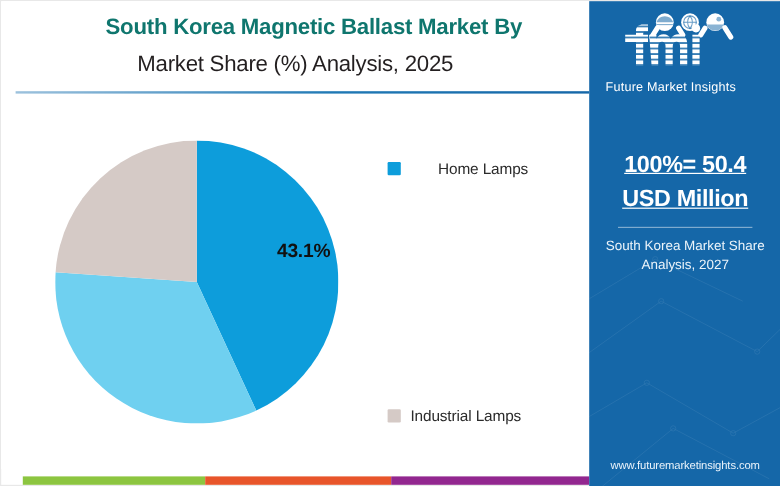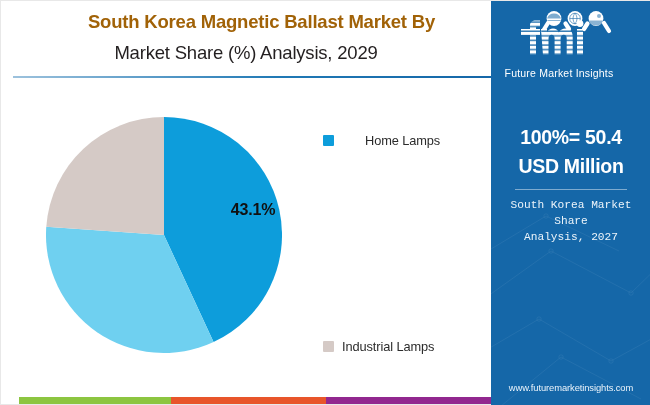--- a/index.html
+++ b/index.html
@@ -19,21 +19,21 @@
 
   
   .chart-area{
     position:absolute;left:0;top:0;width:490px;height:390px;
     background:#ffffff;
   }
   .title-block{
     position:absolute;left:0;top:6px;width:490px;text-align:center;
   }
   .title-line1{
-    font-size:18.5px;font-weight:bold;color:#a16207;
+    font-size:18.5px;font-weight:bold;color:#0f766e;
     letter-spacing:-0.2px;line-height:30px;
     font-family:"Liberation Sans", sans-serif;
     padding-left:31px;
   }
   .title-line2{
     font-size:18.5px;font-weight:normal;color:#231F20;
     letter-spacing:-0.2px;line-height:32px;
     font-family:"Liberation Sans", sans-serif;
   }
   .title-rule{
@@ -88,29 +88,30 @@
   .logo-tag{
     position:absolute;left:0;top:58px;width:136px;text-align:center;
     color:#ffffff;font-size:10.5px;letter-spacing:.2px;
     font-family:"Liberation Sans", sans-serif;
   }
   .panel-stat{
     position:absolute;left:8px;top:122px;width:144px;text-align:center;
     color:#ffffff;font-weight:bold;font-size:19.5px;line-height:29px;
     letter-spacing:-0.3px;
     font-family:"Liberation Sans", sans-serif;
+    text-decoration:underline;
   }
   .panel-divider{
     position:absolute;left:24px;top:188px;width:112px;height:1px;
     background:rgba(255,255,255,.45);
   }
   .panel-sub{
     position:absolute;left:6px;top:196px;width:148px;text-align:center;
     color:#ecf4fa;font-size:11.2px;line-height:16px;
-    font-family:Liberation Mono, monospace;
+    font-family:Liberation Sans, sans-serif;
   }
   .panel-url{
     position:absolute;left:0;top:381px;width:160px;text-align:center;
     color:#eaf3fb;font-size:9.4px;letter-spacing:-0.1px;
     font-family:"Liberation Sans", sans-serif;
   }
 
   
   .bottom-bars{
     position:absolute;left:0;top:396px;width:490px;height:7px;
@@ -119,21 +120,21 @@
 </style>
 </head>
 <body>
 
 <div id="root">
 
   <div class="chart-area">
 
     <div class="title-block">
       <div class="title-line1">South Korea Magnetic Ballast Market By</div>
-      <div class="title-line2">Market Share (%) Analysis, 2029</div>
+      <div class="title-line2">Market Share (%) Analysis, 2025</div>
     </div>
     <div class="title-rule"></div>
 
     <div class="pie-wrap">
       <svg class="pie-svg" viewBox="0 0 236 236">
         <g id="pie-slices">
             <path d="M118 118 L118.00000000000001 0 A118 118 0 0 1 167.57011595259314 225.08316209585178 Z" fill="#0D9DDB"></path>
             <path d="M118 118 L167.57011595259314 225.08316209585178 A118 118 0 0 1 0.2817242493754293 109.85091696570007 Z" fill="#6FD0F0"></path>
             <path d="M118 118 L0.2817242493754293 109.85091696570007 A118 118 0 0 1 117.99999999999997 0 Z" fill="#D5CAC6"></path>
           </g>

